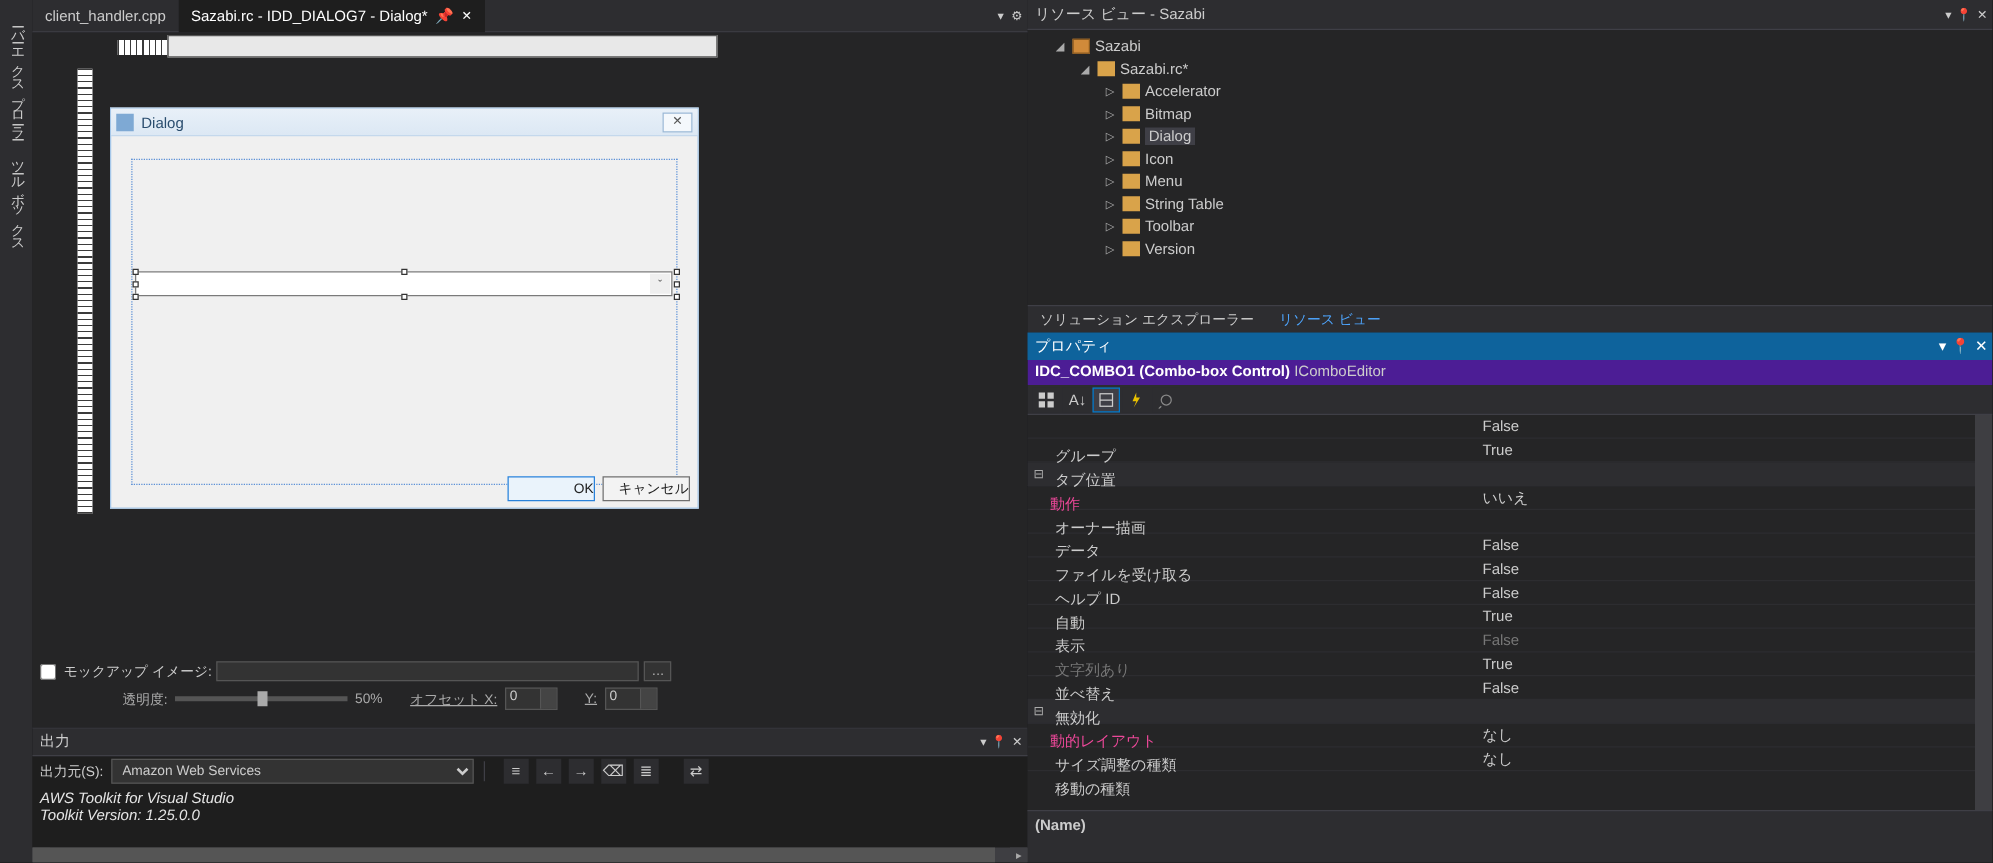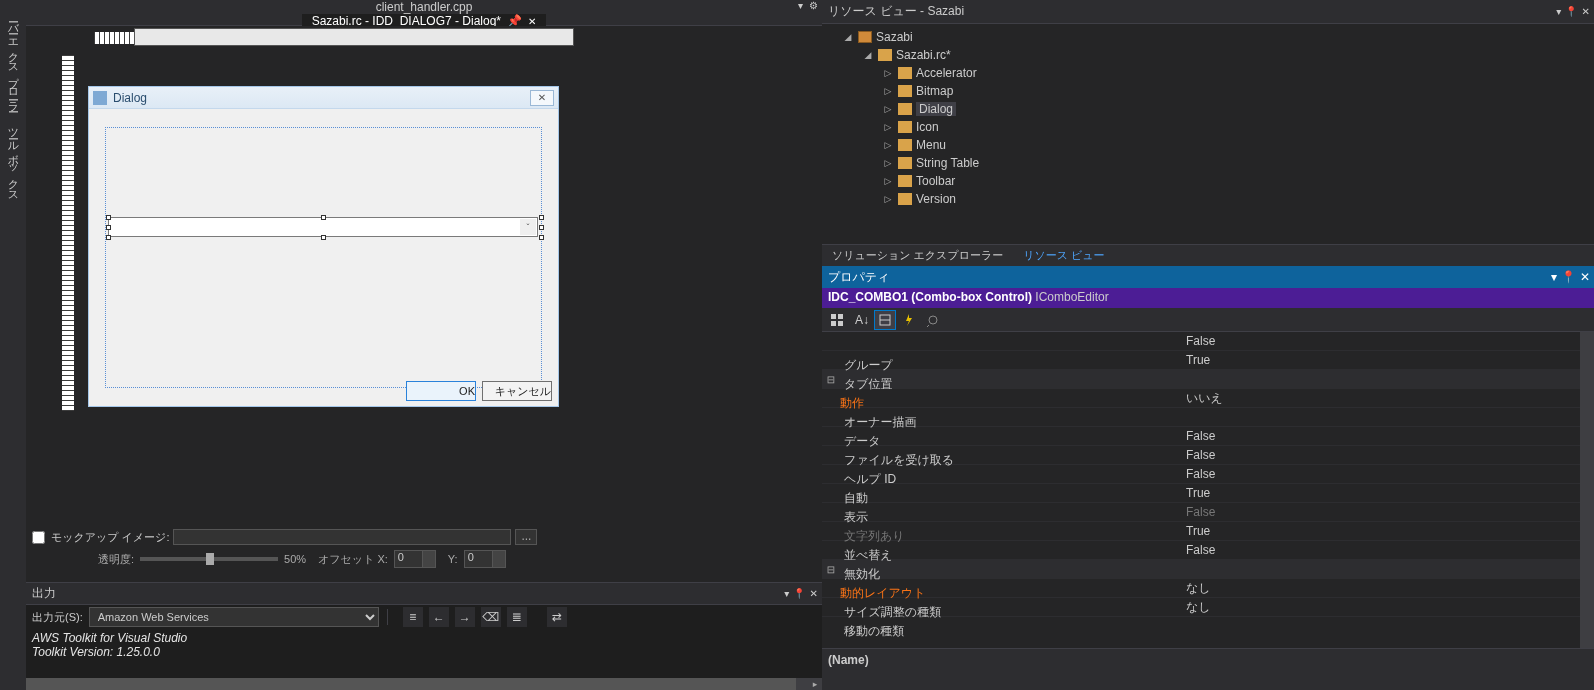--- a/index.html
+++ b/index.html
@@ -1,20 +1,20 @@
 <!DOCTYPE html>
 <html><head>
 <meta charset="utf-8">
 <style>
 * { margin:0; padding:0; box-sizing:border-box; font-family:"Segoe UI","Yu Gothic UI",Meiryo,sans-serif; font-size:12px; }
 body { background:#1e1e1e; color:#ccc; width:1594px; height:690px; overflow:hidden; display:flex; }
 .left-sidebar { width:26px; background:#2d2d30; display:flex; flex-direction:column; align-items:center; padding-top:10px; }
 .left-sidebar .vtab { writing-mode:vertical-rl; font-size:11px; color:#ccc; padding:6px 2px; margin-bottom:2px; }
 .main { flex:1; display:flex; flex-direction:column; }
-.tabbar { height:26px; background:#2d2d30; display:flex; align-items:center; position:relative; border-bottom:1px solid #3f3f46;flex-direction:column; }
+.tabbar { height:26px; background:#2d2d30; display:flex; align-items:center; position:relative; border-bottom:1px solid #3f3f46; }
 .tab { height:26px; padding:0 10px; display:flex; align-items:center; color:#ccc; font-size:12px; gap:6px; }
 .tab.active { background:#1e1e1e; color:#fff; }
 .tab .tclose { font-size:10px; }
 .tabbar .right-icons { position:absolute; right:4px; display:flex; gap:6px; align-items:center; }
 .right-icons span{ font-size:10px; color:#ccc;}
 .editor { flex:1; background:#252526; position:relative; overflow:hidden; }
 .hruler { position:absolute; left:68px; top:6px; right:auto; width:456px; height:12px; background:#fff; }
 .hruler::before { content:""; position:absolute; inset:0; background:repeating-linear-gradient(to right,#3b3b3b 0 1px,transparent 1px 5px); }
 .hruler .cursor { position:absolute; top:-4px; left:40px; width:440px; height:18px; border:1px solid #555; background:#e8e8e8;}
 .vruler { position:absolute; left:36px; top:29px; width:12px; height:356px; background:#fff; }
@@ -36,21 +36,21 @@
 .mockup-bar { position:absolute; left:6px; right:6px; bottom:36px; height:18px; display:flex; align-items:center; gap:4px;}
 .mockup-bar input[type=checkbox]{ margin:0 2px 0 0;}
 .mockup-bar .mlabel{ font-size:11px; color:#ccc;}
 .mockup-bar .mpath{ flex:0 0 338px; height:16px; background:#333; border:1px solid #555;}
 .mockup-bar .browse{ width:22px; height:16px; background:#333; border:1px solid #555; text-align:center; line-height:12px; color:#aaa;}
 .opacity-bar { position:absolute; left:6px; right:6px; bottom:14px; height:18px; display:flex; align-items:center; gap:6px; padding-left:66px;}
 .opacity-bar .olabel{ font-size:11px; color:#aaa;}
 .slider { width:138px; height:4px; background:#555; position:relative;}
 .slider .thumb{ position:absolute; top:-4px; left:48%; width:8px; height:12px; background:#aaa;}
 .pct{ font-size:11px; color:#aaa;}
-.offlbl{ font-size:11px; color:#aaa; margin-left:6px;}
+.offlbl{ font-size:11px; color:#aaa; margin-left:16px;text-decoration:underline;}
 .spin { width:42px; height:18px; background:#333; border:1px solid #555; color:#ccc; font-size:11px; padding:0 14px 0 3px; position:relative;}
 .spin::after{ content:""; position:absolute; right:0; top:0; bottom:0; width:12px; background:linear-gradient(#444,#444); border-left:1px solid #555;}
 .output-panel { height:108px; background:#1e1e1e; border-top:1px solid #3f3f46; display:flex; flex-direction:column;}
 .op-title { height:22px; background:#2d2d30; display:flex; align-items:center; padding:0 6px; font-size:12px; color:#ccc; border-bottom:1px solid #3f3f46; position:relative;}
 .op-title .ricons{ position:absolute; right:4px; display:flex; gap:4px;}
 .op-title .ricons span{font-size:10px;color:#ccc;}
 .op-tool { height:24px; display:flex; align-items:center; padding:0 6px; gap:6px; }
 .op-tool .olbl{ font-size:11px; color:#ccc;}
 .op-tool select{ background:#333; color:#ccc; border:1px solid #555; height:20px; width:290px; font-size:11px; padding:0 4px;}
 .op-tool .tbtn{ width:20px; height:20px; background:#2d2d30; display:inline-flex; align-items:center; justify-content:center;}
@@ -82,21 +82,21 @@
 .prop-obj { height:20px; padding:2px 6px; font-size:12px; color:#ccc; background:#4c1d95;}
 .prop-obj b{color:#fff; font-weight:bold;}
 .prop-tool { height:24px; background:#2d2d30; display:flex; align-items:center; gap:2px; padding:0 4px; border-bottom:1px solid #3f3f46;}
 .ptbtn{ width:22px; height:20px; display:inline-flex; align-items:center; justify-content:center; background:#2d2d30;}
 .ptbtn.active{ background:#3f3f46; border:1px solid #007acc;}
 .prop-grid { flex:1; overflow:auto; position:relative;}
 .prop-row { display:flex; height:19px; align-items:center; border-bottom:1px solid #2d2d30;}
 .prop-row.cat{ background:#2d2d30;}
 .prop-row .pexp{ width:18px; text-align:center; font-size:10px; color:#aaa;}
 .prop-row .pname{ width:346px; padding-left:4px; font-size:12px; color:#ccc;margin-top:48px;}
-.prop-row.cat .pname{ color:#f97316; font-weight:normal; padding-left:0;}
+.prop-row.cat .pname{ color:#ec4899; font-weight:normal; padding-left:0;}
 .prop-row .pval{ flex:1; font-size:12px; color:#ccc;}
 .prop-row.dis .pname,.prop-row.dis .pval{ color:#777;}
 .prop-desc { height:42px; background:#2d2d30; border-top:1px solid #3f3f46; padding:4px 6px; font-size:12px; color:#ccc;}
 .prop-scroll { position:absolute; right:0; top:0; bottom:0; width:14px; background:#3e3e42;}
 svg{display:block;}
 </style>
 </head>
 <body>
 
 <div class="left-sidebar">

